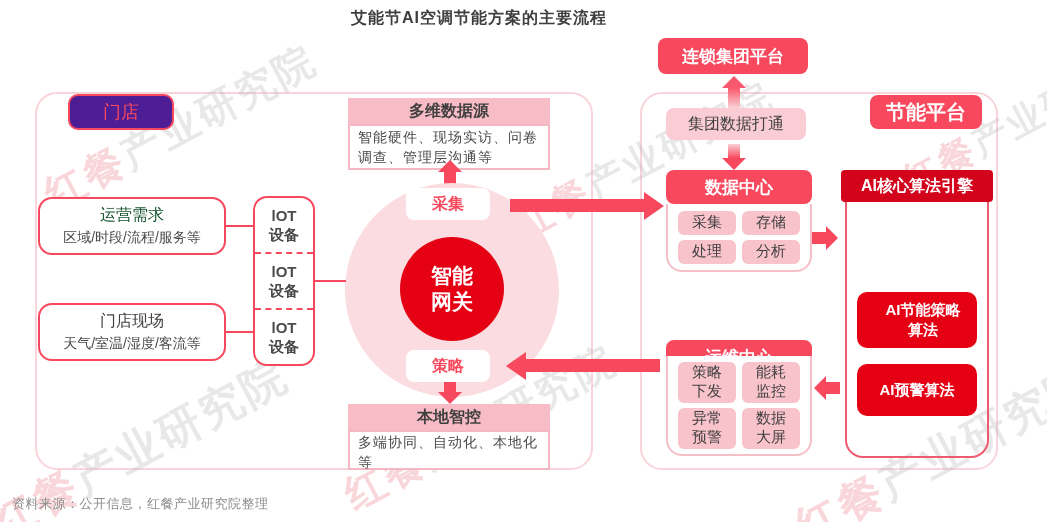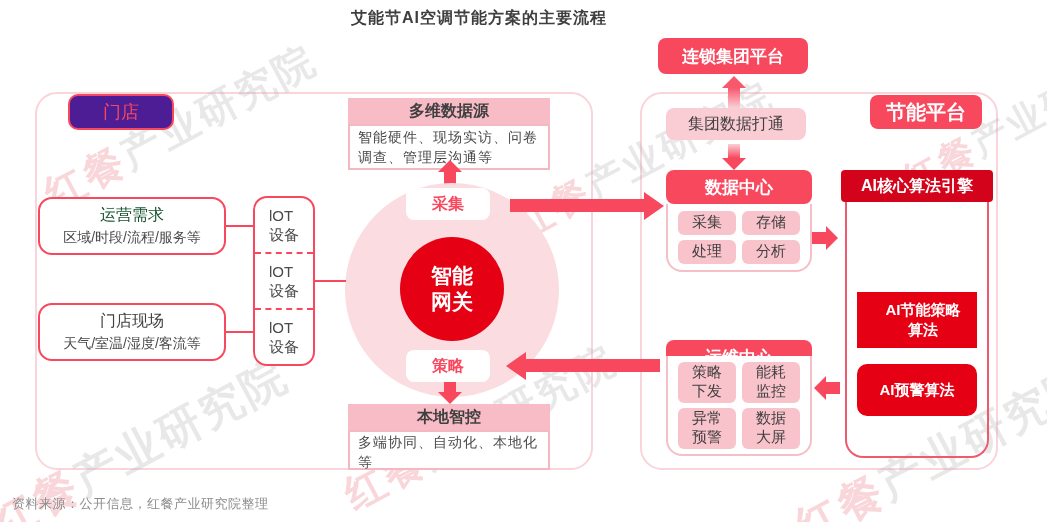--- a/index.html
+++ b/index.html
@@ -15,21 +15,21 @@
   .red-box{background:#F8485E;color:#fff;font-weight:bold;border-radius:8px;}
   .band{background:#F8BCC7;font-weight:bold;font-size:16px;color:#3F3F3F;}
   .outline-body{background:#fff;border:2px solid #F5B8C2;color:#4A4A4A;font-size:14px;line-height:1.4;letter-spacing:1px;}
   .outline-red{background:#fff;border:2px solid #F8485E;border-radius:14px;}
   .chip{background:#F9C3CC;border-radius:6px;color:#3F3F3F;font-size:15px;display:flex;align-items:center;justify-content:center;text-align:center;}
   .tri{position:absolute;width:0;height:0;z-index:3;}
   .shaft{position:absolute;background:#F8485E;z-index:3;}
   .line{position:absolute;background:#F8485E;height:2px;z-index:3;}
   .title{position:absolute;left:0;top:8px;width:958px;text-align:center;font-size:16px;font-weight:bold;color:#3E3E3E;z-index:3;letter-spacing:1px;}
   .iot{display:flex;flex-direction:column;}
-  .iot-cell{flex:1;display:flex;align-items:center;justify-content:center;text-align:left;font-size:15px;line-height:1.3;color:#4A4A4A;}
+  .iot-cell{flex:1;display:flex;align-items:center;justify-content:center;text-align:center;font-size:15px;line-height:1.3;color:#4A4A4A;font-weight:bold;}
   .iot-cell + .iot-cell{border-top:2px dashed #F8485E;}
   .two-col{display:flex;flex-wrap:wrap;align-content:center;justify-content:center;gap:5px 6px;padding:7px 10px;}
   .src{position:absolute;left:12px;top:495px;font-size:13px;color:#8C8C8C;z-index:3;letter-spacing:0.5px;}
 </style>
 </head>
 <body>
 
 <div class="canvas">
 
   <div class="wm" style="left:30px;top:100px;font-size:40px;"><span class="b">红餐</span><span class="r">产业研究院</span></div>
@@ -112,21 +112,21 @@
     <div class="chip" style="width:58px;height:24px;text-align:center;">存储</div>
     <div class="chip" style="width:58px;height:24px;">处理</div>
     <div class="chip" style="width:58px;height:24px;">分析</div>
   </div>
 
   <div class="shaft" style="left:812px;top:232px;width:14px;height:12px;"></div>
   <div class="tri" style="left:826px;top:226px;border-top:12px solid transparent;border-bottom:12px solid transparent;border-left:12px solid #F8485E;"></div>
 
   <div class="item" style="left:845px;top:201px;width:144px;height:257px;border:2px solid #EE5B6F;border-top:none;border-radius:0 0 18px 18px;background:transparent;"></div>
   <div class="item flexc" style="left:841px;top:170px;width:152px;height:32px;background:#D2031B;color:#fff;font-weight:bold;font-size:16px;border-radius:4px;">AI核心算法引擎</div>
-  <div class="item flexc pre" style="left:857px;top:292px;width:120px;height:56px;background:#E60014;color:#fff;font-weight:bold;font-size:15px;border-radius:0;line-height:1.35;padding-left:12px;">AI节能策略
+  <div class="item flexc pre" style="left:857px;top:292px;width:120px;height:56px;background:#E60014;color:#fff;font-weight:bold;font-size:15px;border-radius:10px;line-height:1.35;padding-left:12px;">AI节能策略
 算法</div>
   <div class="item flexc pre" style="left:857px;top:364px;width:120px;height:52px;background:#E60014;color:#fff;font-weight:bold;font-size:15px;border-radius:10px;line-height:1.35;">AI预警算法</div>
 
   <div class="tri" style="left:814px;top:376px;border-top:12px solid transparent;border-bottom:12px solid transparent;border-right:12px solid #F8485E;"></div>
   <div class="shaft" style="left:826px;top:382px;width:14px;height:12px;"></div>
 
   <div class="item flexc red-box" style="left:666px;top:322px;width:146px;height:34px;font-size:17px;margin-top:18px;">运维中心</div>
   <div class="item two-col" style="left:666px;top:356px;width:146px;height:100px;background:#fff;border:2px solid #F5BFC8;border-top:none;border-radius:0 0 16px 16px;">
     <div class="chip pre" style="width:58px;height:41px;line-height:1.25;">策略
 下发</div>

